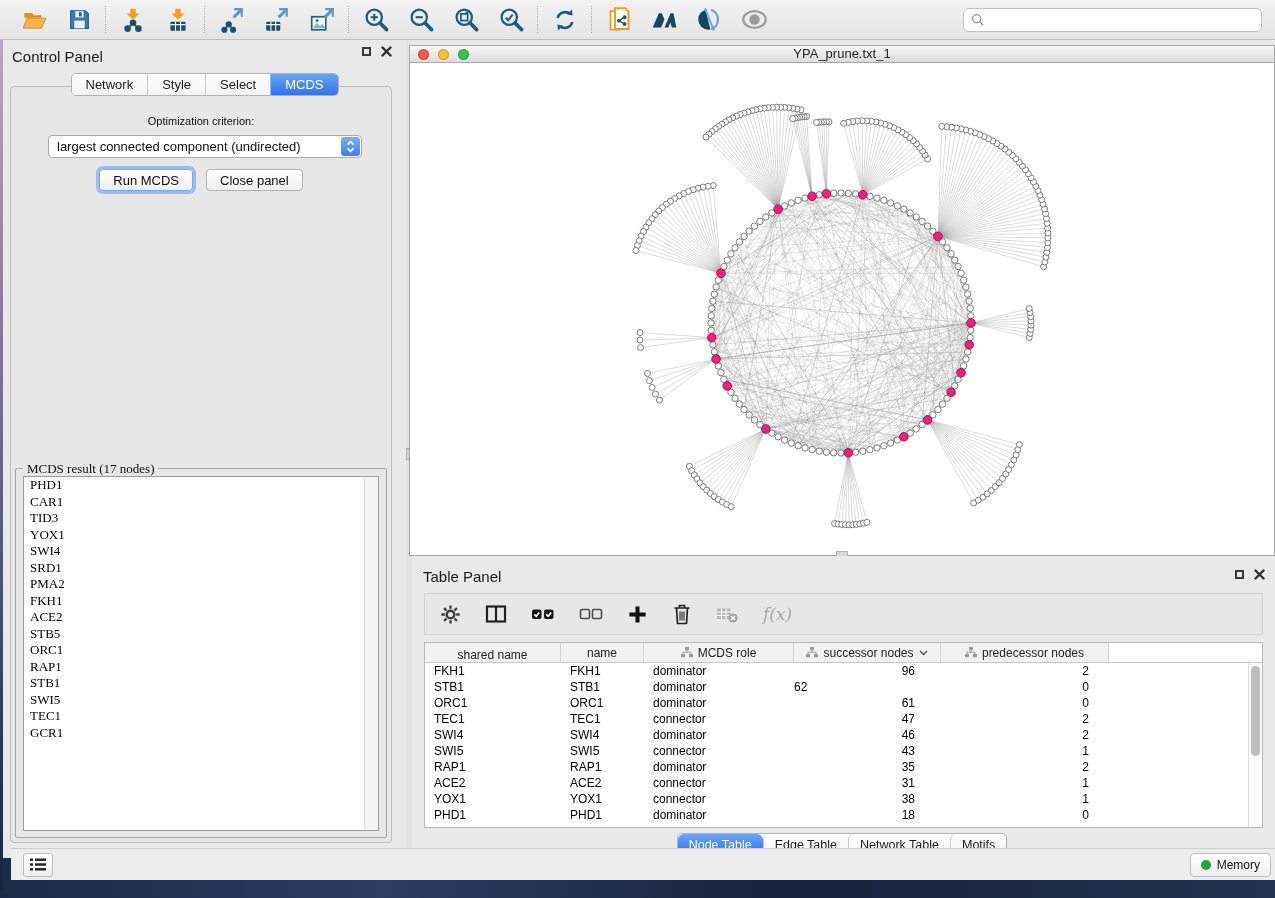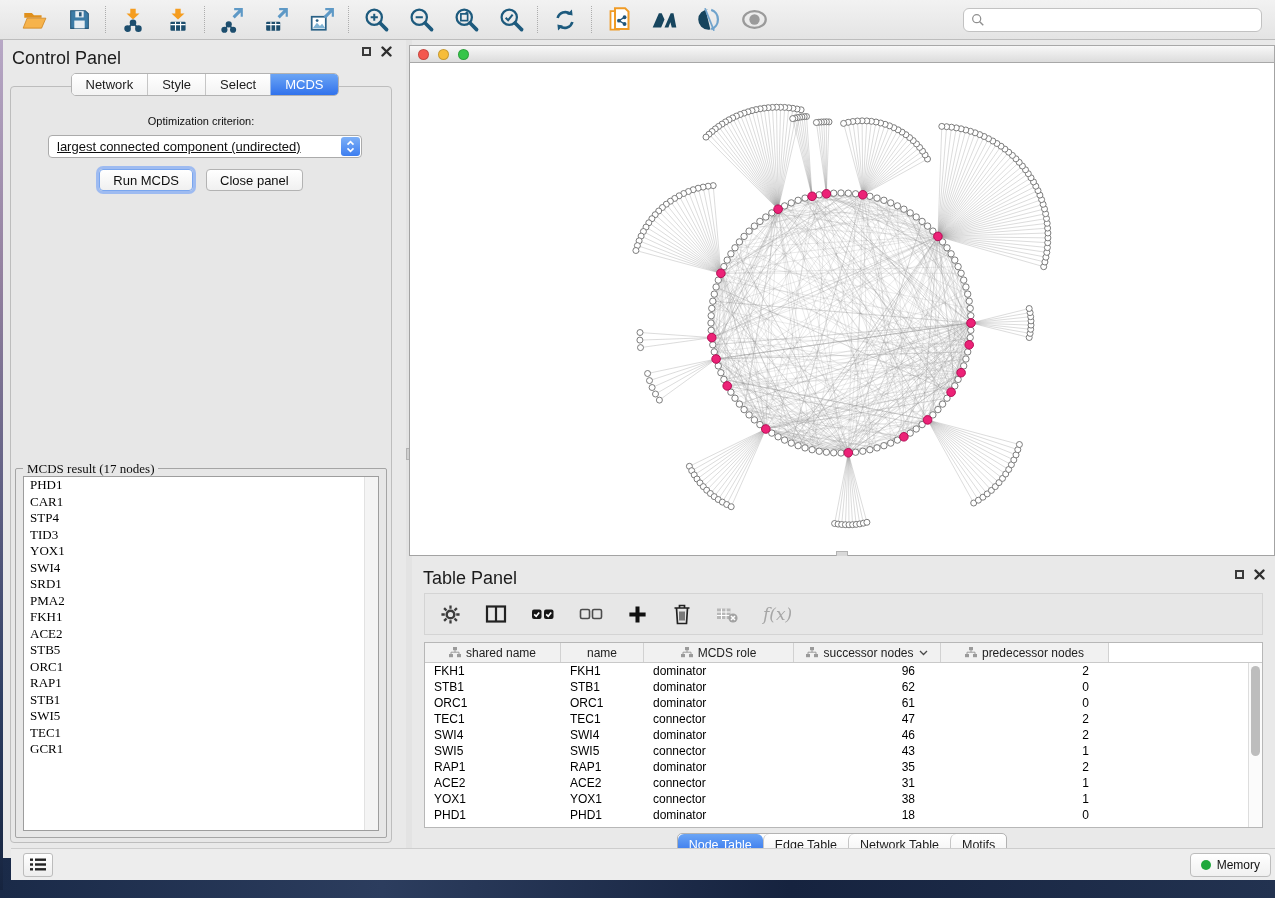--- a/index.html
+++ b/index.html
@@ -14,39 +14,39 @@
   .tsep{width:1px;height:27px;border-left:1px dotted #adadad;margin:0 2px;}
   .ticon{width:30px;height:28px;display:flex;align-items:center;justify-content:center;cursor:pointer;}
   .search-wrap{margin-left:auto;width:290px;height:22px;background:#fff;border:1px solid #c2c2c2;
     border-radius:6px;display:flex;align-items:center;padding-left:7px;margin-right:3px;}
   .search-wrap input{border:none;outline:none;flex:1;height:18px;font-size:12px;background:transparent;margin-left:4px;}
   
   .left-strip{position:absolute;left:0;top:40px;width:3px;height:850px;
     background:linear-gradient(#b7a7c5,#93809f 28%,#5d5e82 55%,#2e3f63 78%,#16243f);}
   
   .main{position:absolute;left:3px;top:40px;width:1272px;height:818px;background:#e9e9e9;}
-  .panel-title{font-size:18px;color:#1b1b1b;}
+  .panel-title{font-size:15px;color:#1b1b1b;}
   .win-btns{position:absolute;top:6px;display:flex;gap:10px;align-items:center;}
   .float-glyph{width:9px;height:9px;border:2px solid #3a3a3a;display:inline-block;box-sizing:border-box;cursor:pointer;}
   
   .control-panel{position:absolute;left:0;top:0;width:403px;height:818px;}
   .cp-title{position:absolute;left:9px;top:8px;}
   .cp-btns{right:14px;}
   .seg-tabs{display:flex;height:21px;border:1px solid #b2b2b2;border-radius:5px;overflow:hidden;background:#fdfdfd;}
   .seg-tab{padding:2px 14px;font-size:13px;color:#1c1c1c;background:linear-gradient(#ffffff,#f3f3f3);
     border-left:1px solid #c6c6c6;display:flex;align-items:center;cursor:pointer;white-space:nowrap;}
   .seg-tab:first-child{border-left:none;}
   .seg-tab.active{background:linear-gradient(#6ba5f5,#3172ec);color:#fff;border-left-color:#9ab8e8;}
   .cp-tabs-row{position:absolute;left:50%;transform:translateX(-50%);top:33px;z-index:2;}
   .cp-box{position:absolute;left:7px;width:382px;top:46px;height:757px;box-sizing:border-box;
     background:#e7e7e7;border:1px solid #bdbdbd;border-radius:4px;}
   .opt-label{position:absolute;top:28px;width:100%;text-align:center;font-size:11px;color:#0e0e0e;}
   .select{position:absolute;left:37px;top:48px;width:314px;height:23px;box-sizing:border-box;background:#fff;
     border:1px solid #ababab;border-radius:4px;display:flex;align-items:center;cursor:pointer;}
-  .select-text{flex:1;font-size:13px;padding-left:8px;color:#0e0e0e;white-space:nowrap;text-decoration:underline;}
+  .select-text{flex:1;font-size:13px;padding-left:8px;color:#0e0e0e;white-space:nowrap;}
   .select-stepper{width:19px;height:19px;margin-right:1px;border-radius:3px;
     background:linear-gradient(#7db0f7,#3d7ef0);display:flex;align-items:center;justify-content:center;}
   .btn-row{position:absolute;top:82px;width:100%;display:flex;justify-content:center;gap:13px;}
   .mac-btn{height:22px;padding:0 13px;background:linear-gradient(#ffffff,#f0f0f0);border:1px solid #b3b3b3;
     border-radius:4px;font-size:13px;color:#0e0e0e;display:flex;align-items:center;cursor:pointer;
     font-family:"Liberation Sans","DejaVu Sans",sans-serif;}
   .mac-btn.focused{box-shadow:0 0 0 3px rgba(98,152,250,.55);border-color:#7aa6ee;}
   .fieldset{position:absolute;left:4px;right:4px;top:381px;bottom:4px;border:1px solid #a5a5a5;border-radius:2px;font-family:Liberation Serif, serif;}
   .legend{position:absolute;top:-8px;left:7px;background:#e7e7e7;padding:0 4px;font-size:13px;color:#0e0e0e;}
   .mcds-list{position:absolute;left:7px;right:7px;top:7px;bottom:6px;background:#fff;border:1px solid #9d9d9d;overflow:hidden;}
@@ -293,21 +293,20 @@
         <div class="btn-row">
           <button class="mac-btn focused">Run MCDS</button>
           <button class="mac-btn">Close panel</button>
         </div>
         <div class="fieldset">
           <span class="legend">MCDS result (17 nodes)</span>
           <div class="mcds-list" id="mcds-list">
             <div class="mcds-track"></div>
           <div class="mcds-item">PHD1</div>
               <div class="mcds-item">CAR1</div>
-              <div class="mcds-item">STP4</div>
               <div class="mcds-item">TID3</div>
               <div class="mcds-item">YOX1</div>
               <div class="mcds-item">SWI4</div>
               <div class="mcds-item">SRD1</div>
               <div class="mcds-item">PMA2</div>
               <div class="mcds-item">FKH1</div>
               <div class="mcds-item">ACE2</div>
               <div class="mcds-item">STB5</div>
               <div class="mcds-item">ORC1</div>
               <div class="mcds-item">RAP1</div>
@@ -324,20 +323,21 @@
         <div class="v-handle"></div>
       </div>
 
     <div class="network-panel">
       <div class="net-titlebar">
         <div class="traffic">
           <span class="light" id="light-red" style="background: rgb(244, 87, 78);"></span>
           <span class="light" id="light-yellow" style="background: rgb(246, 189, 58);"></span>
           <span class="light" id="light-green" style="background: rgb(53, 197, 73);"></span>
         </div>
+        <div class="net-title">YPA_prune.txt_1</div>
       </div>
       <div class="net-canvas">
         <svg id="graph-svg" viewBox="0 0 864 491" width="864" height="491">
             <g>
               <line x1="560.8" y1="252.7" x2="553.7" y2="217.1" stroke="#8a8a8a" stroke-width="0.6" stroke-opacity="0.28"></line>
               <line x1="559.2" y1="281.8" x2="388.1" y2="382.7" stroke="#8a8a8a" stroke-width="0.6" stroke-opacity="0.28"></line>
               <line x1="301.8" y1="274.6" x2="325.0" y2="184.8" stroke="#8a8a8a" stroke-width="0.6" stroke-opacity="0.28"></line>
               <line x1="304.3" y1="231.1" x2="445.6" y2="130.8" stroke="#8a8a8a" stroke-width="0.6" stroke-opacity="0.28"></line>
               <line x1="306.1" y1="296.0" x2="409.2" y2="388.2" stroke="#8a8a8a" stroke-width="0.6" stroke-opacity="0.28"></line>
               <line x1="431.0" y1="130.0" x2="506.2" y2="154.0" stroke="#8a8a8a" stroke-width="0.6" stroke-opacity="0.28"></line>
@@ -1324,21 +1324,21 @@
               <rect x="1" y="4.5" width="13.5" height="10.5" fill="#b8b8b8"></rect>
               <path d="M1 8h13.5M1 11.5h13.5M5.5 4.5v10.5M10 4.5v10.5" stroke="#fff" stroke-width="1"></path>
               <circle cx="17" cy="14" r="4.6" fill="#a3a3a3"></circle>
               <path d="M15 12l4 4M19 12l-4 4" stroke="#fff" stroke-width="1.5"></path>
             </svg>
         </span>
         <span class="tp-icon fx-label">f(x)</span>
       </div>
       <div class="node-table">
         <div class="nt-header" id="nt-header">
-            <div class="nt-hcell" style="width: 136px;">
+            <div class="nt-hcell" style="width: 136px; flex-direction: column;">
               <svg width="12" height="11" viewBox="0 0 12 11">
                 <g fill="#9a9a9a">
                   <rect x="4" y="0" width="4" height="3.2"></rect>
                   <rect x="0" y="7" width="4" height="3.2"></rect>
                   <rect x="8" y="7" width="4" height="3.2"></rect>
                 </g>
                 <path d="M6 3v2.2M2 7V5.2h8V7" stroke="#9a9a9a" fill="none"></path>
               </svg>
               <span>shared name</span>
             </div>
@@ -1388,21 +1388,21 @@
               <div class="nt-cell" style="width: 136px; padding-left: 9px;">FKH1</div>
               <div class="nt-cell" style="width: 83px; padding-left: 9px;">FKH1</div>
               <div class="nt-cell" style="width: 150px; padding-left: 9px;">dominator</div>
               <div class="nt-cell" style="width: 147px; text-align: right; padding-right: 26px;">96</div>
               <div class="nt-cell" style="width: 168px; text-align: right; padding-right: 20px;">2</div>
             </div>
             <div class="nt-row">
               <div class="nt-cell" style="width: 136px; padding-left: 9px;">STB1</div>
               <div class="nt-cell" style="width: 83px; padding-left: 9px;">STB1</div>
               <div class="nt-cell" style="width: 150px; padding-left: 9px;">dominator</div>
-              <div class="nt-cell" style="width: 147px; text-align: right; padding-right: 26px;">62</div>
+              <div class="nt-cell" style="width: 147px; text-align: left; padding-right: 26px;">62</div>
               <div class="nt-cell" style="width: 168px; text-align: right; padding-right: 20px;">0</div>
             </div>
             <div class="nt-row">
               <div class="nt-cell" style="width: 136px; padding-left: 9px;">ORC1</div>
               <div class="nt-cell" style="width: 83px; padding-left: 9px;">ORC1</div>
               <div class="nt-cell" style="width: 150px; padding-left: 9px;">dominator</div>
               <div class="nt-cell" style="width: 147px; text-align: right; padding-right: 26px;">61</div>
               <div class="nt-cell" style="width: 168px; text-align: right; padding-right: 20px;">0</div>
             </div>
             <div class="nt-row">

